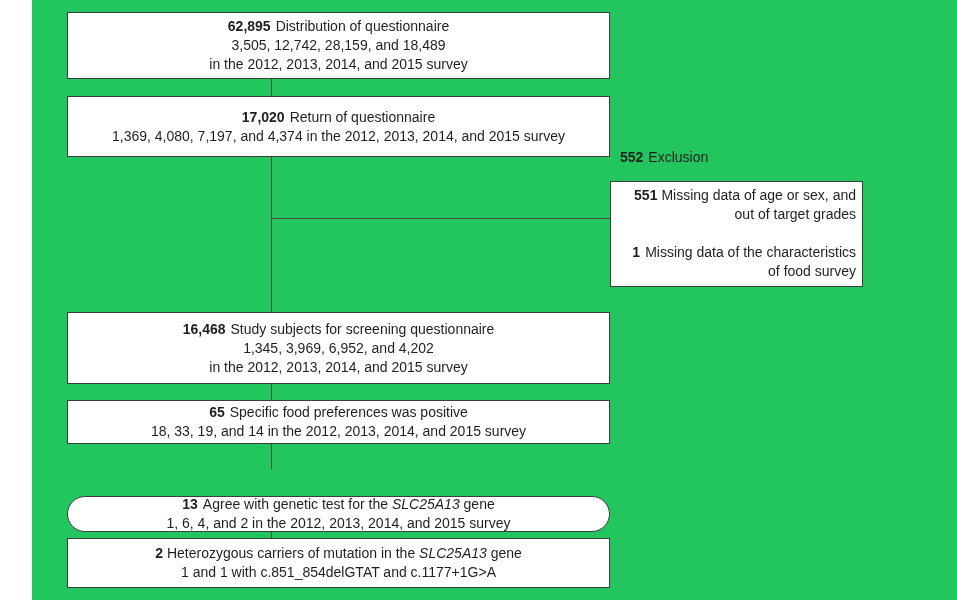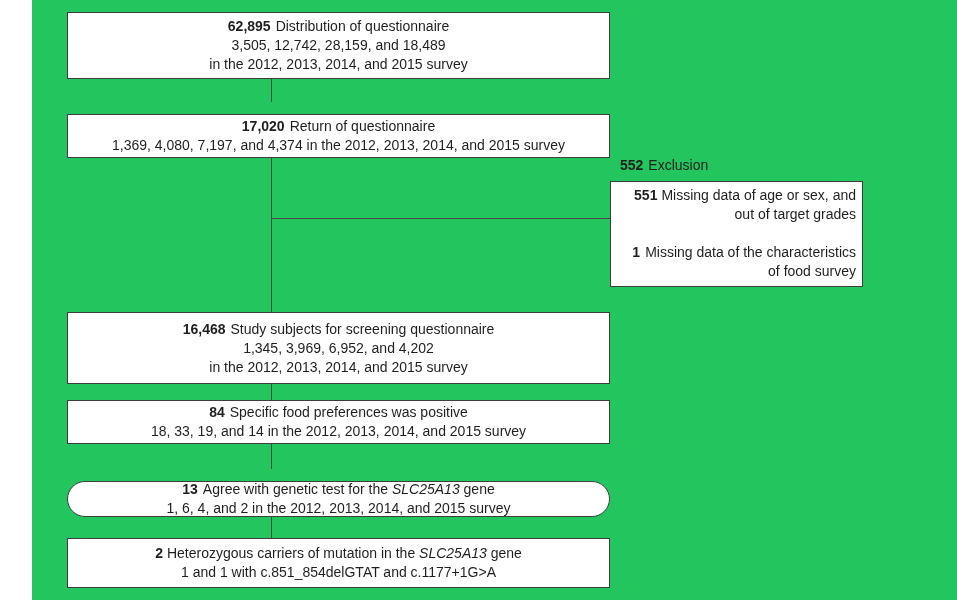--- a/index.html
+++ b/index.html
@@ -28,21 +28,21 @@
     flex-direction: column;
     justify-content: center;
     text-align: center;
   }
   .count { font-weight: bold; margin-right: 5px; white-space: pre; }
   .gene { font-style: italic; }
   .connector { position: absolute; background: #4a4a4a; }
   .excl-label {
     position: absolute;
     left: 588px;
-    top: 156px;
+    top: 148px;
     text-align: left;
     white-space: nowrap;
   }
   .excl-box {
     left: 578px;
     top: 181px;
     width: 253px;
     height: 106px;
     padding: 4px 6px 4px 8px;
     text-align: right;
@@ -61,44 +61,44 @@
   <div class="connector" style="left:239px; top:376px; width:1px; height:24px;"></div>
   <div class="connector" style="left:239px; top:444px; width:1px; height:25px;"></div>
   <div class="connector" style="left:239px; top:517px; width:1px; height:21px;"></div>
 
   <div class="box main-box" style="top:12px; height:67px;">
     <div><span class="count">62,895</span><span>Distribution of questionnaire</span></div>
     <div>3,505, 12,742, 28,159, and 18,489</div>
     <div>in the 2012, 2013, 2014, and 2015 survey</div>
   </div>
 
-  <div class="box main-box" style="top:114px; height:44px;">
+  <div class="box main-box" style="top:96px; height:61px;">
     <div><span class="count">17,020</span><span>Return of questionnaire</span></div>
     <div>1,369, 4,080, 7,197, and 4,374 in the 2012, 2013, 2014, and 2015 survey</div>
   </div>
 
   <div class="excl-label"><span class="count">552</span><span>Exclusion</span></div>
 
   <div class="box excl-box">
     <p class="excl-item first"><span class="count" style="margin-right:4px;">551</span><span>Missing data of age or sex, and out of target grades</span></p>
     <p class="excl-item"><span class="count">1</span><span>Missing data of the characteristics of food survey</span></p>
   </div>
 
   <div class="box main-box" style="top:312px; height:72px;">
     <div><span class="count">16,468</span><span>Study subjects for screening questionnaire</span></div>
     <div>1,345, 3,969, 6,952, and 4,202</div>
     <div>in the 2012, 2013, 2014, and 2015 survey</div>
   </div>
 
   <div class="box main-box" style="top:400px; height:44px;">
-    <div><span class="count">84</span><span>Specific food preferences was positive</span></div>
+    <div><span class="count">65</span><span>Specific food preferences was positive</span></div>
     <div>18, 33, 19, and 14 in the 2012, 2013, 2014, and 2015 survey</div>
   </div>
 
-  <div class="box main-box" style="top:481px; height:36px;border-radius:21px;">
+  <div class="box main-box" style="top:496px; height:36px;border-radius:21px;">
     <div><span class="count">13</span><span>Agree with genetic test for the </span><span class="gene">SLC25A13</span><span> gene</span></div>
     <div>1, 6, 4, and 2 in the 2012, 2013, 2014, and 2015 survey</div>
   </div>
 
   <div class="box main-box" style="top:538px; height:50px;">
     <div><span class="count" style="margin-right:4px;">2</span><span>Heterozygous carriers of mutation in the </span><span class="gene">SLC25A13</span><span> gene</span></div>
     <div>1 and 1 with c.851_854delGTAT and c.1177+1G&gt;A</div>
   </div>
 
 </div>

